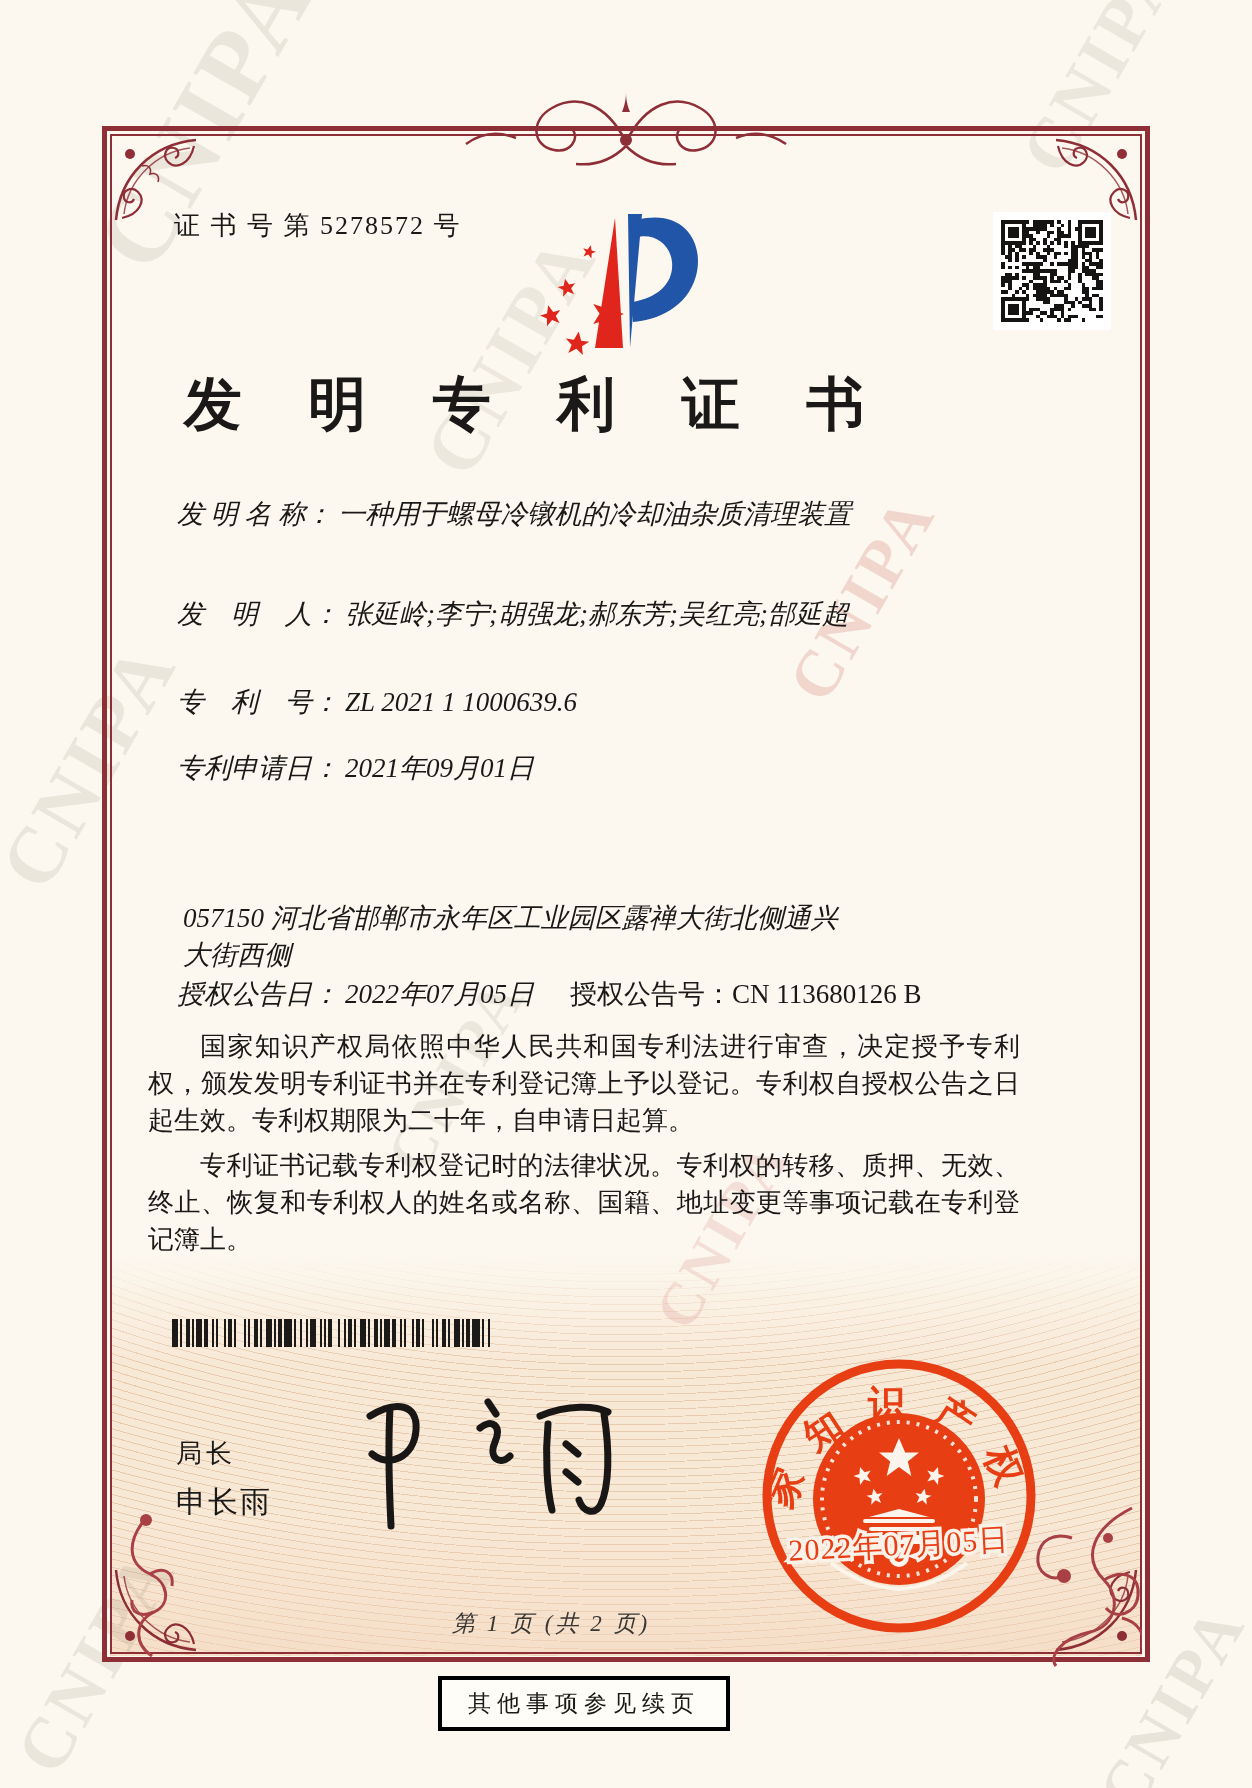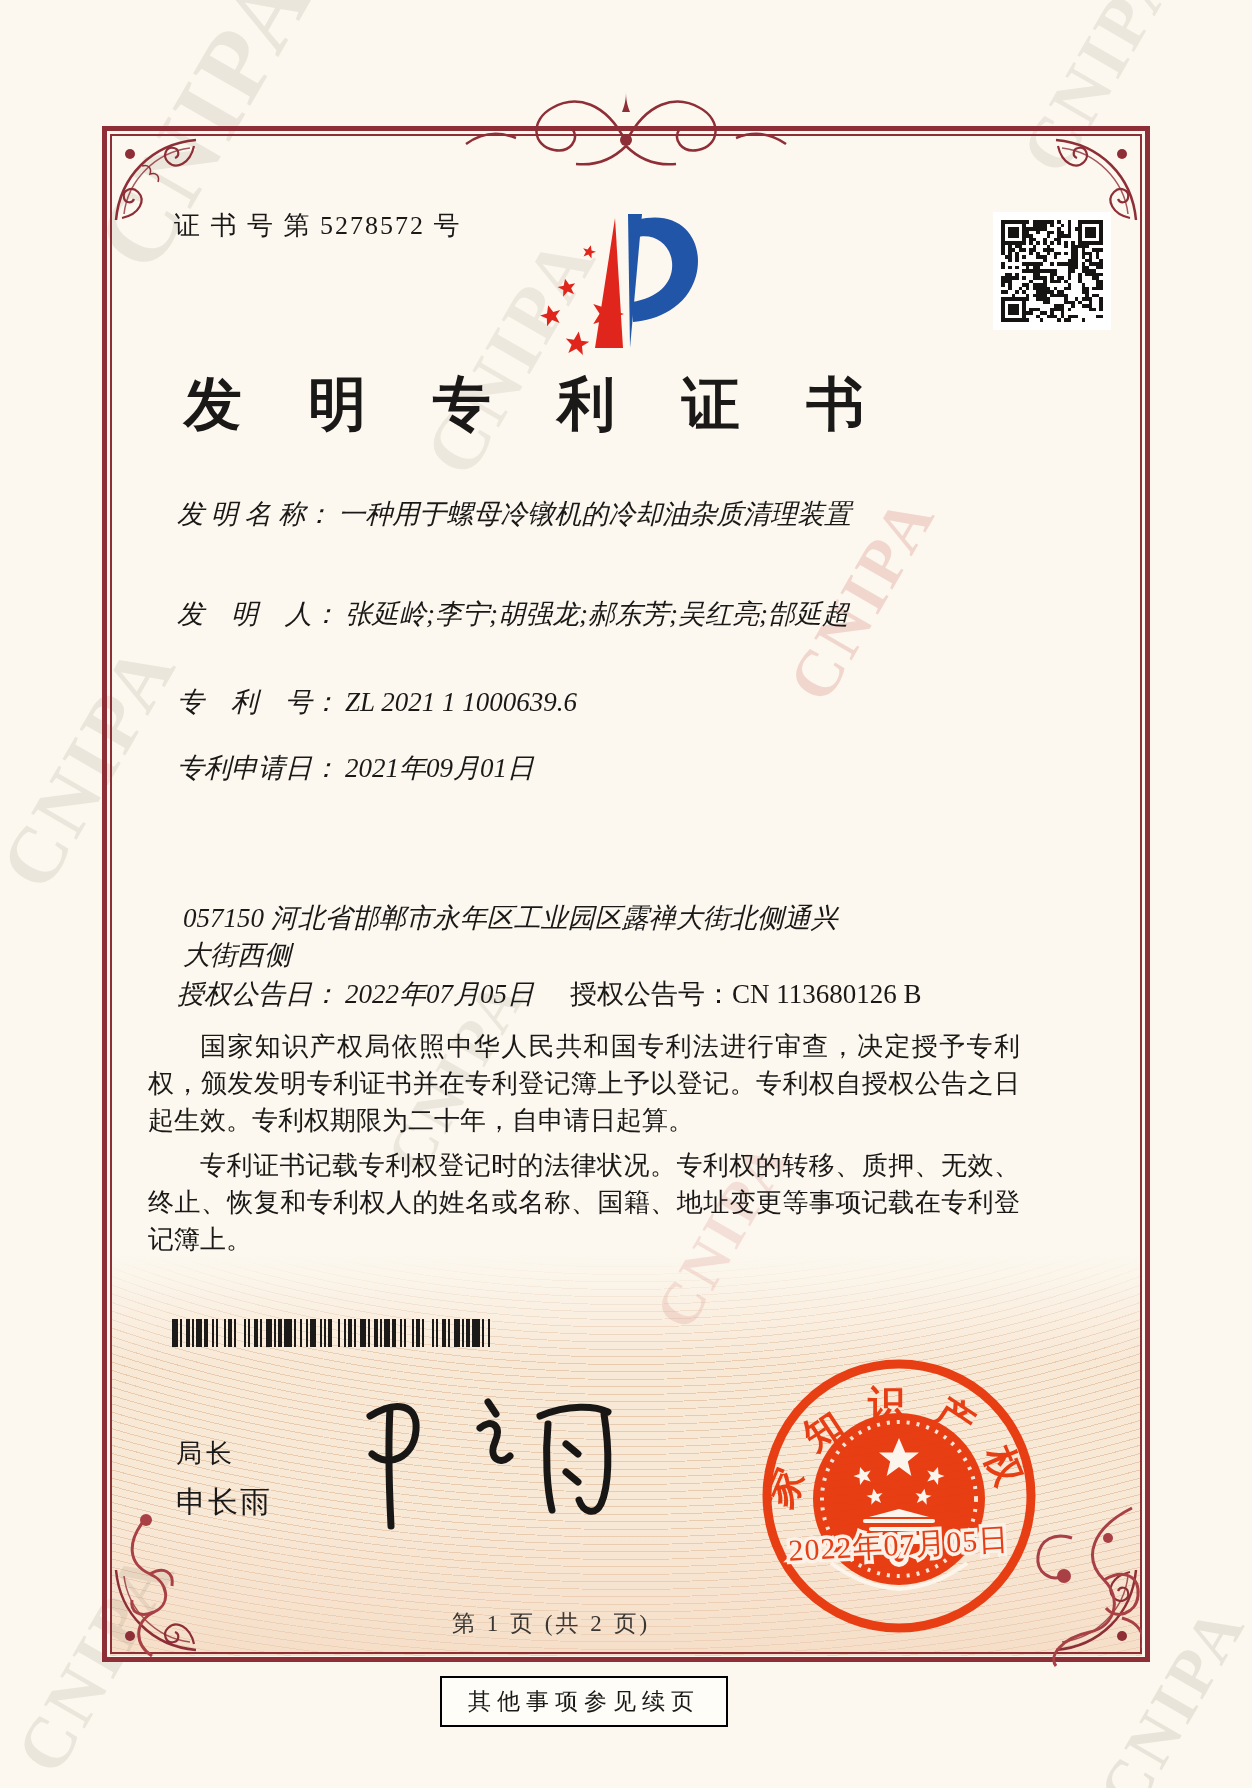--- a/index.html
+++ b/index.html
@@ -54,23 +54,23 @@
   .paras{position:absolute;left:148px;top:1022px;width:872px;z-index:5;
          font-size:26px;line-height:37px;text-align:justify;}
   .paras p{margin:6px 0 8px 0;text-indent:2em;}
   
   .barcode{position:absolute;left:172px;top:1318px;z-index:5;}
   .director-role{position:absolute;left:176px;top:1436px;font-size:26px;letter-spacing:4px;z-index:5;}
   .director-name{position:absolute;left:176px;top:1482px;font-size:30px;letter-spacing:2px;z-index:5;}
   .sig{position:absolute;left:352px;top:1386px;z-index:5;}
   .seal{position:absolute;left:757px;top:1349px;z-index:6;opacity:.96;}
   .pageinfo{position:absolute;left:452px;top:1608px;font-size:23px;letter-spacing:3px;
-            color:#3a3632;z-index:5;}
+            color:#3a3632;z-index:5;font-style:italic;}
   .notebox{position:absolute;left:584px;top:1676px;transform:translateX(-50%);
-           border:2px solid #000000;background:rgba(255,253,247,.9);
+           border:4px solid #000000;background:rgba(255,253,247,.9);
            padding:8px 26px;font-size:23px;letter-spacing:6px;white-space:nowrap;z-index:5;}
   svg{display:block;}
 </style>
 </head>
 <body>
 
 <div class="page">
 
   <div class="band"></div>
 

